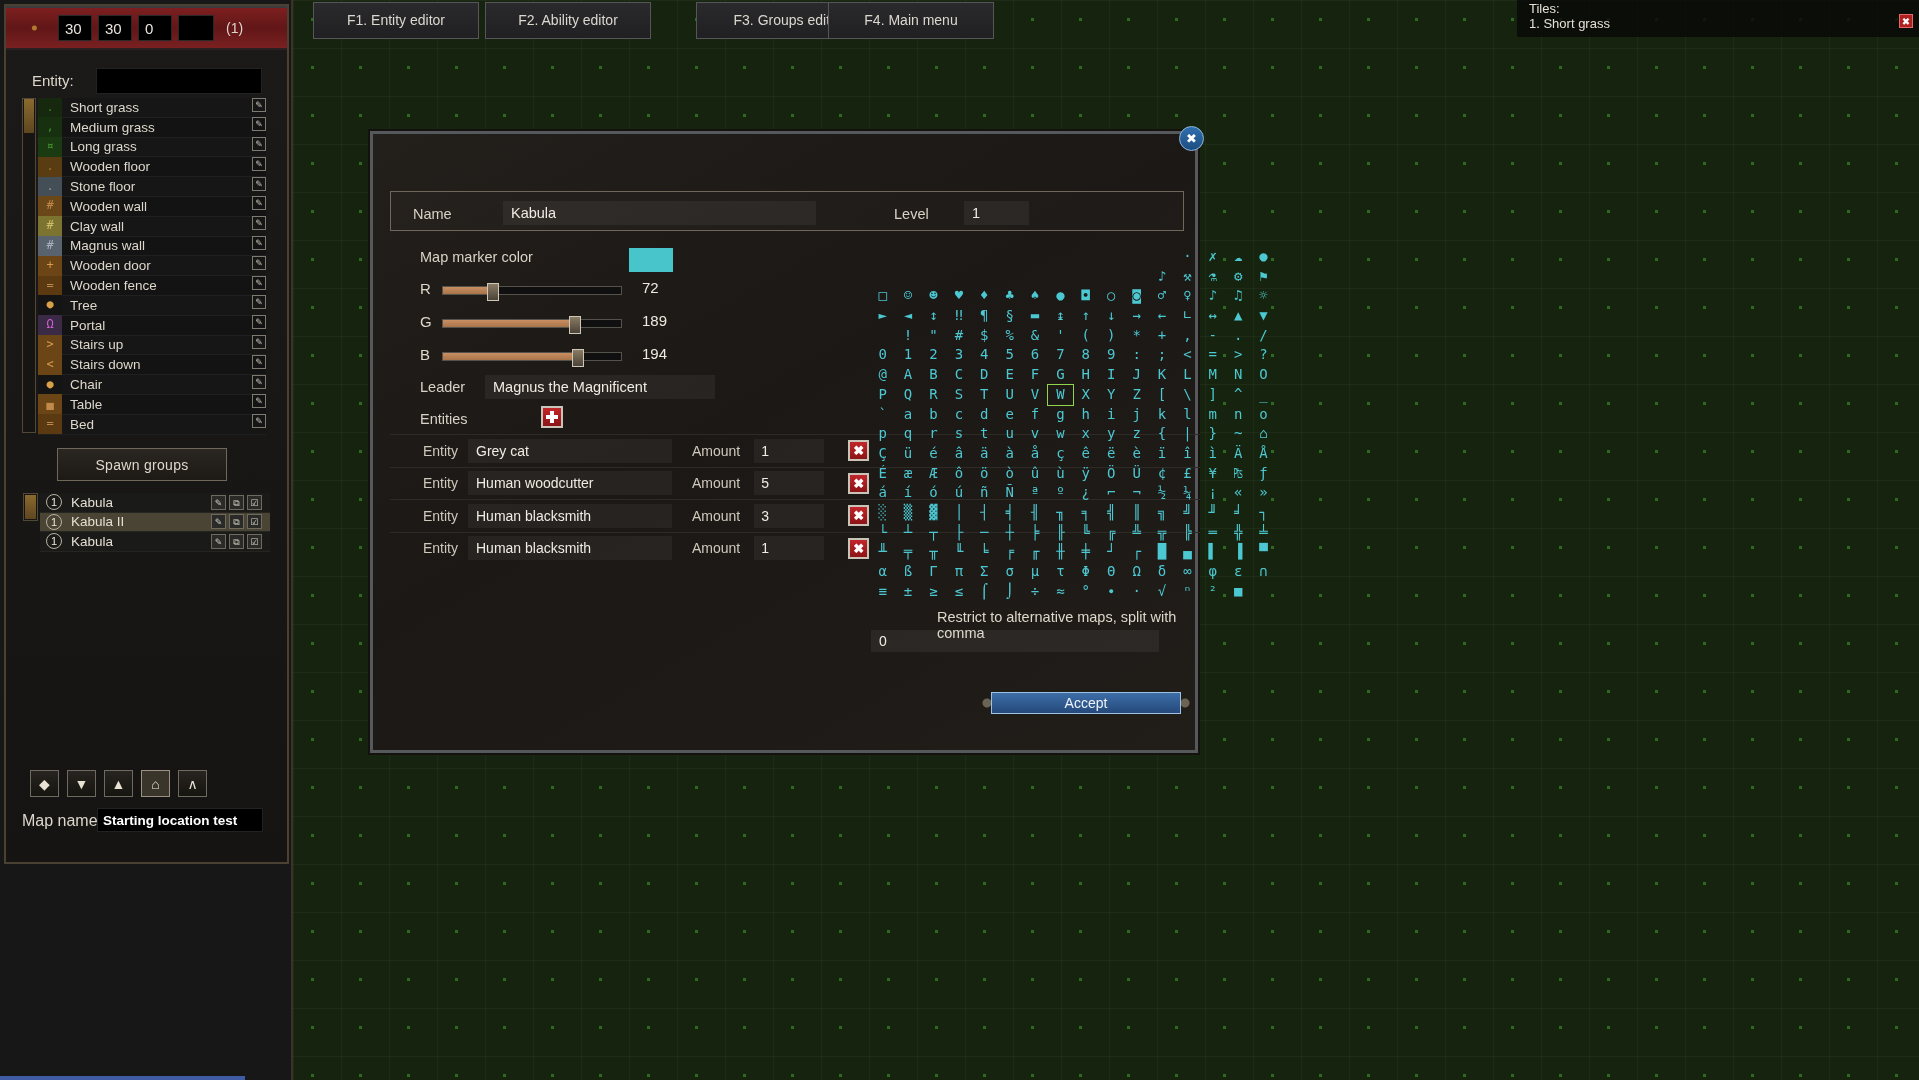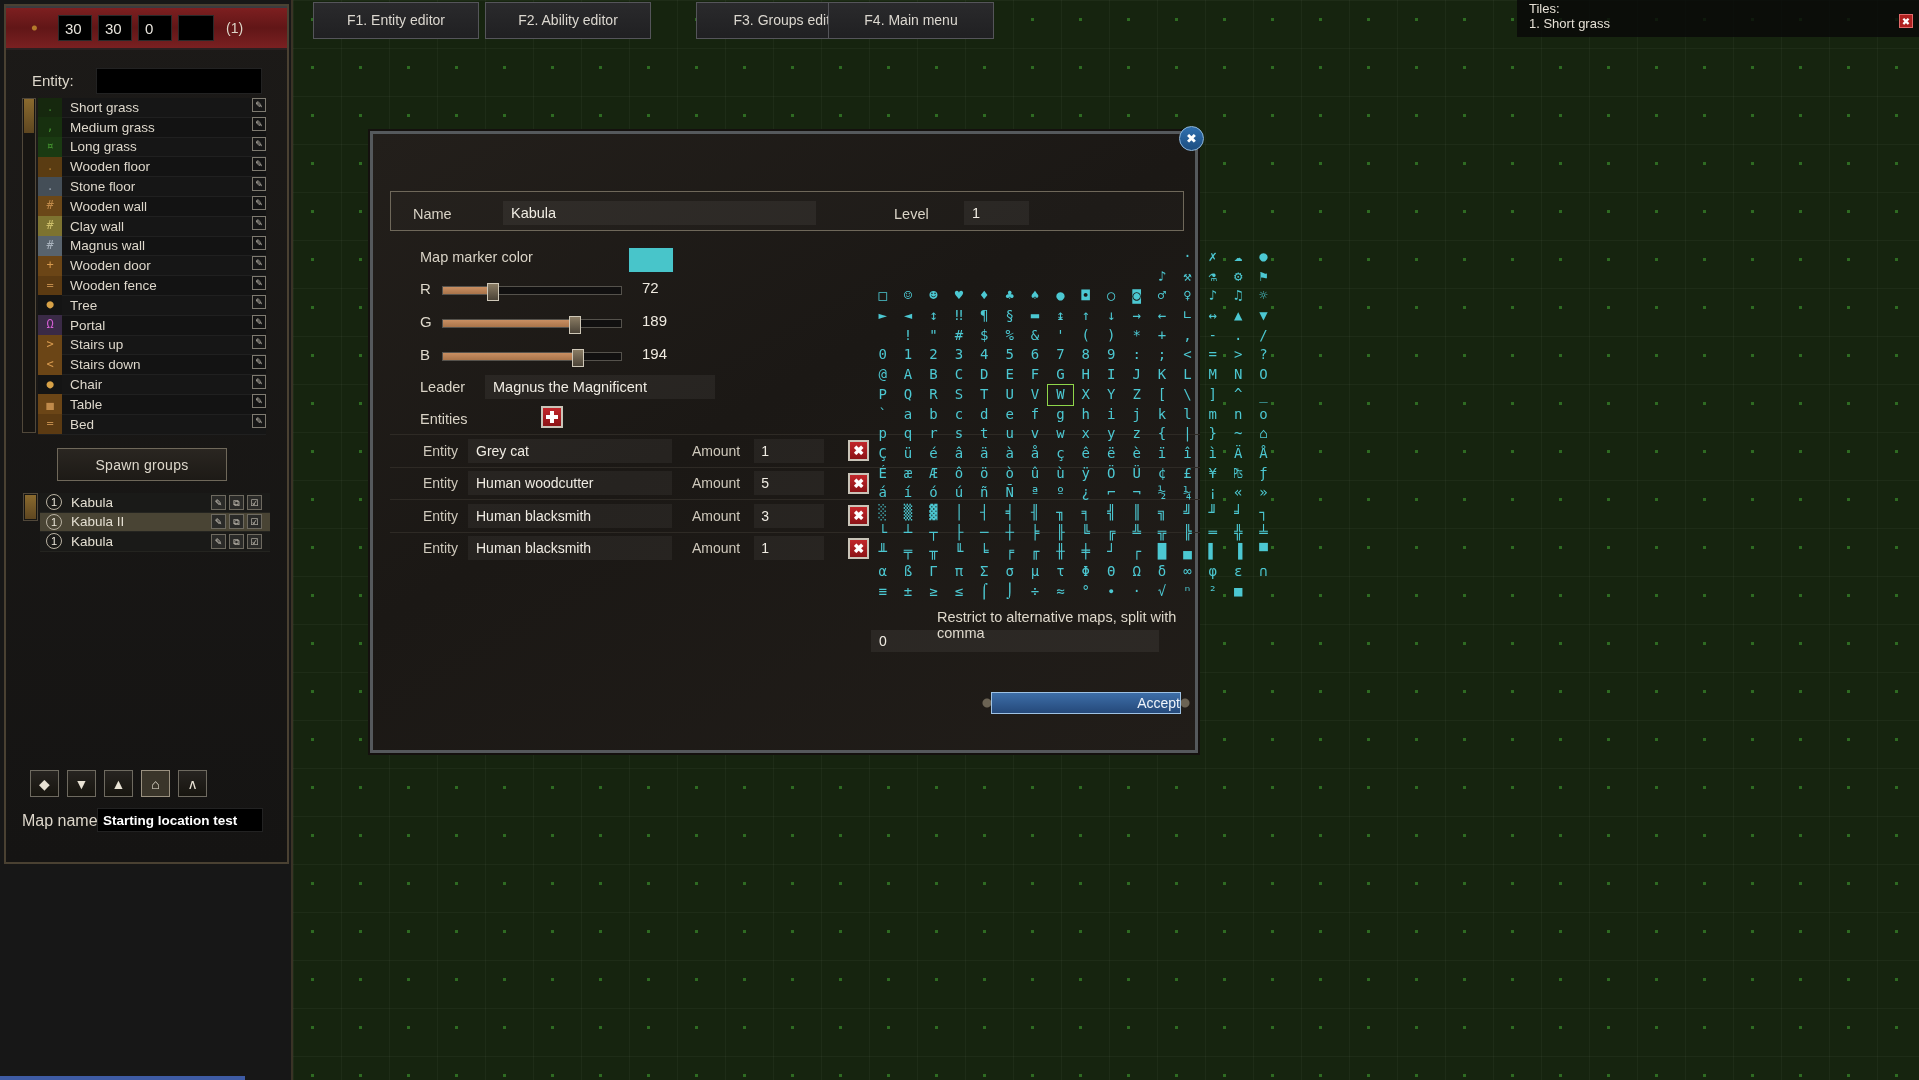--- a/index.html
+++ b/index.html
@@ -270,21 +270,21 @@
   .restrict-input {
     position: absolute; left: 498px; top: 496px; width: 288px; height: 22px;
     background: rgba(255,255,255,0.06); color: #f0ece3;
     font-size: 14px; line-height: 22px; padding-left: 8px;
   }
 
   .accept-btn {
     position: absolute; left: 618px; top: 558px; width: 190px; height: 22px;
     background: linear-gradient(180deg,#3d6ea8,#25497a);
     border: 1px solid #9ec2e4; color: #eef3fa; font-size: 14px;
-    text-align: right; line-height: 20px;
+    text-align: center; line-height: 20px;
   }
   .accept-wing {
     position: absolute; top: 556px; width: 12px; height: 26px;
     background: radial-gradient(circle at 50% 50%, #6b6354 0 4px, transparent 5px);
   }
   .taskbar { position: absolute; left: 0; bottom: 0; width: 245px; height: 4px; background: #3e5ba4; }
 </style>
 </head>
 <body>
 

